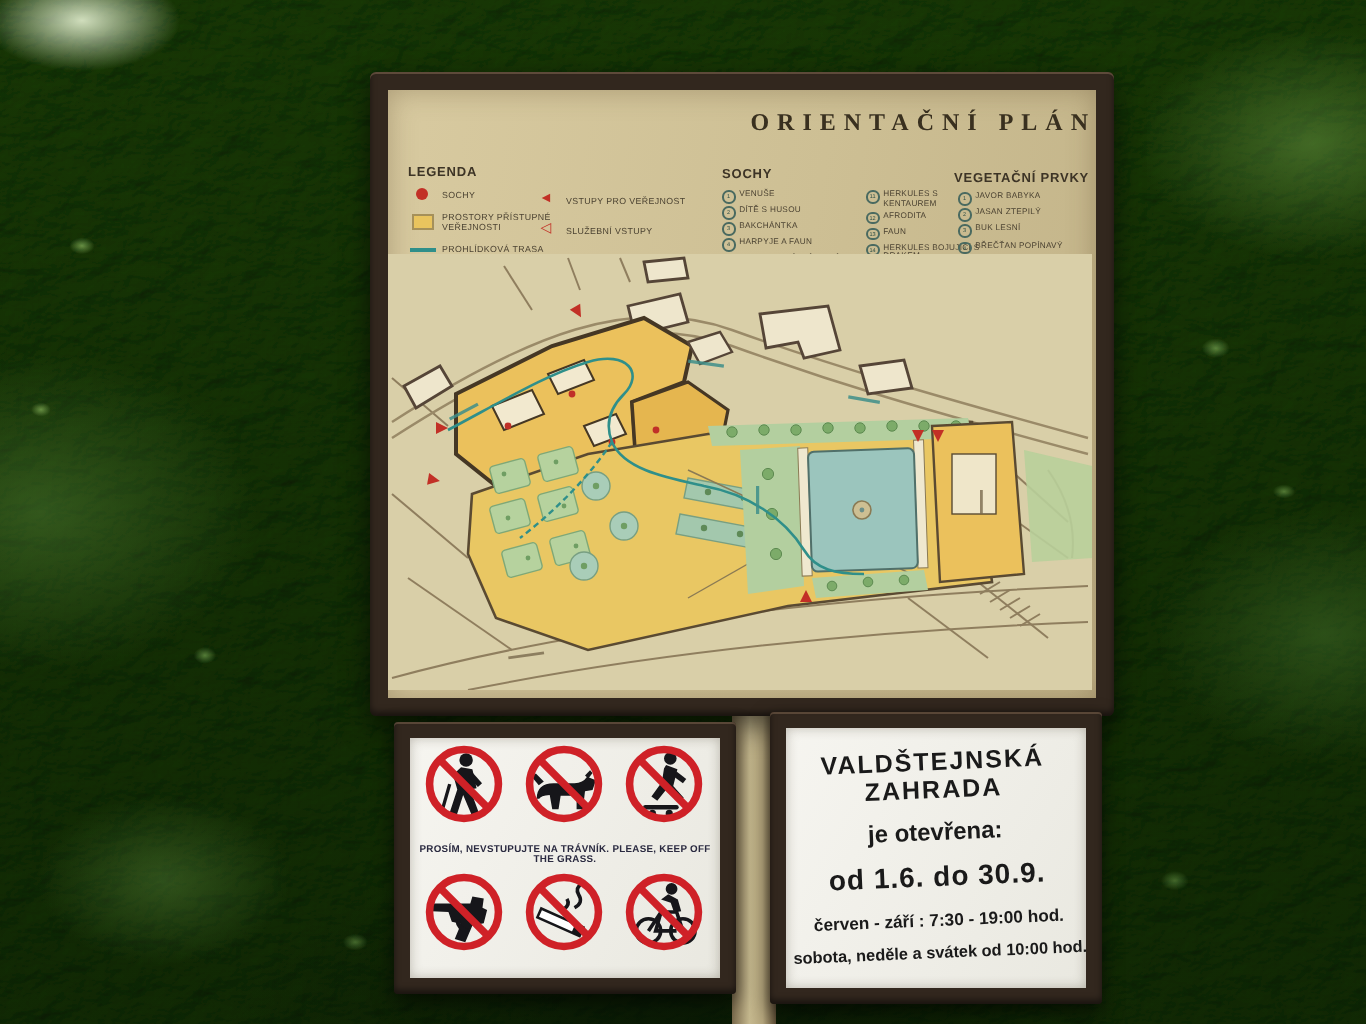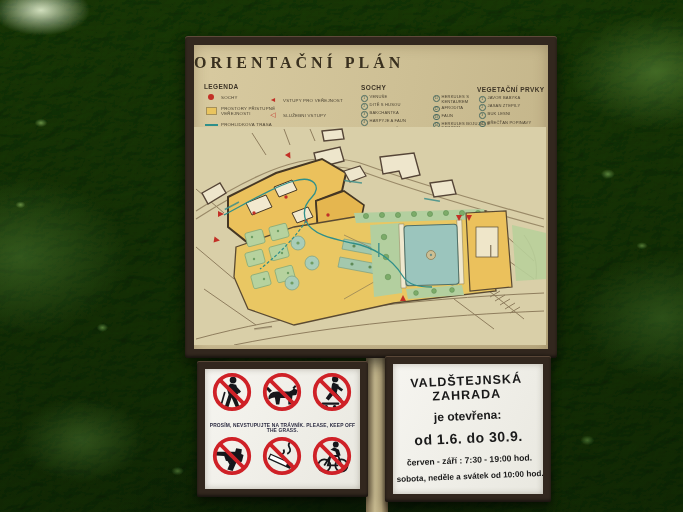--- a/index.html
+++ b/index.html
@@ -23,22 +23,22 @@
     radial-gradient(10px 7px at 86% 86%, rgba(120,170,84,.6), transparent 70%),
     radial-gradient(9px 6px at 26% 92%, rgba(130,178,88,.6), transparent 70%),
     radial-gradient(7px 5px at 3% 40%, rgba(160,205,110,.7), transparent 70%);}
 
   
   .main-frame{position:absolute;left:185px;top:36px;width:372px;height:322px;background:#32271e;border-radius:3px;
     box-shadow:0 5px 14px rgba(0,0,0,.6), inset 0 1px 0 rgba(150,120,95,.45), inset 0 -2px 3px rgba(0,0,0,.5);}
   .board{position:absolute;left:9px;top:9px;width:354px;height:304px;
     background:linear-gradient(100deg,#d8caa0,#cdbf94 55%,#c3b489);
     box-shadow:inset 0 0 14px rgba(90,70,40,.35);}
-  .board-title{position:absolute;left:0;top:9px;width:100%;text-align:left;
-    font-family:"Liberation Serif",serif;font-size:16px;font-weight:bold;letter-spacing:4px;color:#39301f;}
+  .board-title{position:absolute;left:0;top:9px;width:100%;text-align:right;
+    font-family:"Liberation Serif",serif;font-size:12px;font-weight:bold;letter-spacing:4px;color:#39301f;}
 
   .h-small{font-size:6.5px;font-weight:bold;color:#3d3426;letter-spacing:.4px;}
   
   .legend-h{position:absolute;left:10px;top:38px;}
   .legend-col{position:absolute;display:flex;flex-direction:column;}
   .legend-col.l{left:10px;top:49px;width:84px;gap:6px;}
   .legend-col.r{left:72px;top:52px;width:90px;gap:9px;}
   .legend-item{display:flex;align-items:center;}
   .legend-label{font-size:4.4px;color:#4c4332;text-transform:uppercase;letter-spacing:.2px;}
   .sym{display:inline-flex;align-items:center;justify-content:center;width:14px;margin-right:3px;flex:0 0 auto;}

